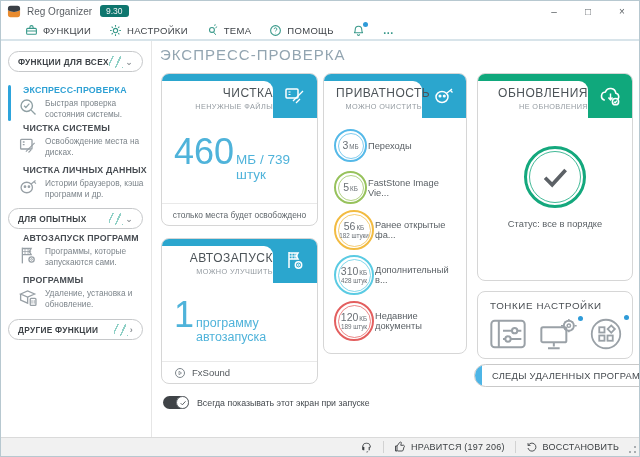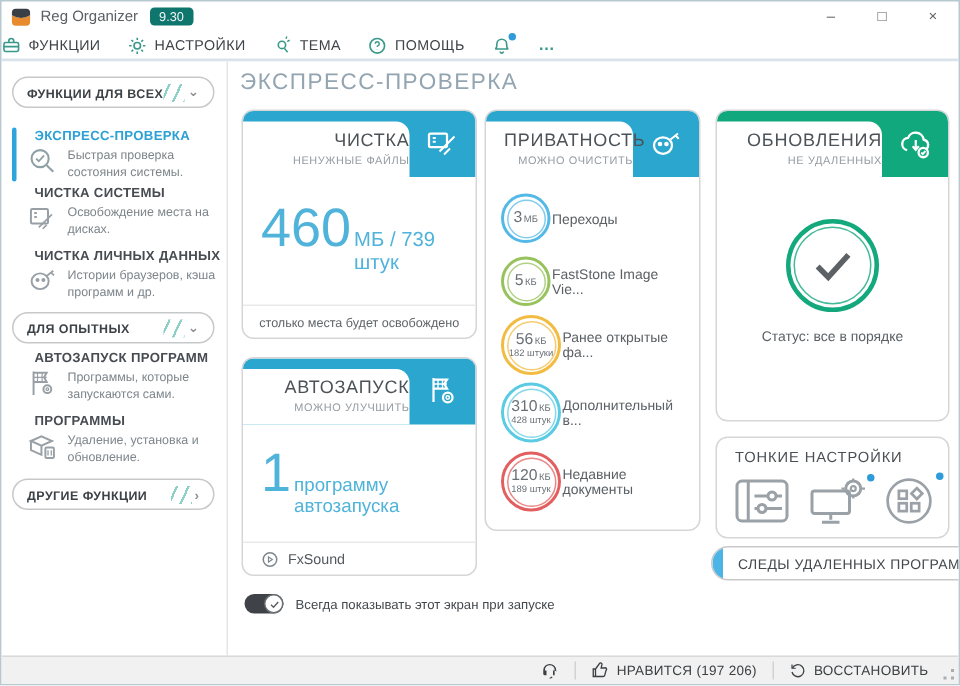--- a/index.html
+++ b/index.html
@@ -8,21 +8,21 @@
 
   
   .titlebar { position:absolute; top:0; left:0; right:0; height:20px; display:flex; align-items:center; padding-left:6px; }
   .appicon { width:14px; height:13px; margin-right:6px; }
   .apptitle { font-size:10px; color:#5a5f64; }
   .verbadge { margin-left:8px; background:#0f766e; color:#f2f4f5; font-size:8.5px; padding:1px 6px; border-radius:3px; }
   .wincontrols { margin-left:auto; display:flex; height:100%; }
   .winbtn { width:34px; height:100%; display:flex; align-items:center; justify-content:center; font-size:10px; color:#5f6468; cursor:default; }
 
   
-  .menubar { position:absolute; top:20px; left:0; right:0; height:18px; display:flex; align-items:center; padding-left:0; gap:18px; }
+  .menubar { position:absolute; top:20px; left:0; right:0; height:18px; display:flex; align-items:center; padding-left:24px; gap:18px; }
   .menuitem { display:flex; align-items:center; gap:5px; font-size:9.5px; color:#3f4449; letter-spacing:.3px; cursor:default; }
   .menuitem svg { display:block; }
   .belldot { position:relative; }
   .belldot .dot { position:absolute; top:-2px; right:-3px; width:5px; height:5px; border-radius:50%; background:#2f9bd8; }
   .menudots { font-size:11px; color:#39998a; letter-spacing:1px; font-weight:bold; }
   .menudivider { position:absolute; top:38px; left:0; right:0; height:2px; background:#d8e4ea; }
 
   
   .content { position:absolute; top:40px; left:0; right:0; height:398px; background:#fff; }
   .vdivider { position:absolute; left:150px; top:0; bottom:0; width:1px; background:#e6e6e6; }
@@ -52,21 +52,21 @@
                         border-top-right-radius:9px; padding:5px 0 0 12px;text-align:right; }
   .cardhead .ctitle { font-size:12px; color:#4c5358; letter-spacing:.5px; }
   .cardhead .csub { font-size:7.3px; color:#949ba1; letter-spacing:.4px; margin-top:2px; }
   .cardhead .badge { position:absolute; right:0; top:0; width:44px; height:44px; display:flex; align-items:center; justify-content:center; }
 
   .bigvalue { position:absolute; left:12px; display:flex; align-items:baseline; color:#4fb3da; }
   .bigvalue .num { font-size:36px; font-weight:300; line-height:1; }
   .bigvalue .unit { font-size:13.5px; margin-left:2px; }
   .cardfooter { position:absolute; left:0; right:0; bottom:0; border-top:1px solid #e9e9e9; display:flex; align-items:center; }
   .footnote { width:100%; text-align:center; font-size:8.4px; color:#5f666b; }
-  .fxrow { display:flex; align-items:flex-end; gap:6px; padding-left:12px; font-size:9.5px; color:#53585d; }
+  .fxrow { display:flex; align-items:center; gap:6px; padding-left:12px; font-size:9.5px; color:#53585d; }
 
   
   .prow { position:absolute; left:10px; right:6px; display:flex; align-items:center; }
   .pcircle { border-radius:50%; border:2.5px solid currentColor; position:relative; flex:none;
              display:flex; flex-direction:column; align-items:center; justify-content:center; }
   .pcircle::after { content:""; position:absolute; inset:1.5px; border-radius:50%; border:1px solid currentColor; opacity:.75; }
   .pcircle.sm { width:33px; height:33px; }
   .pcircle.lg { width:40px; height:40px; }
   .pval { color:#6a7076; line-height:1; display:flex; align-items:baseline; }
   .pval .sz { font-size:10.5px; }
@@ -376,21 +376,21 @@
           <div class="badge">
             <svg width="25" height="25" viewBox="0 0 24 24" fill="none" stroke="#fff" stroke-width="1.5">
               <path d="M6.5 15.5a4 4 0 0 1 .6-7.9 5.2 5.2 0 0 1 10 1.2 3.4 3.4 0 0 1 .4 6.6"></path>
               <path d="M12 9v6M10 13l2 2.2 2-2.2" stroke-width="1.4"></path>
               <circle cx="16.8" cy="17" r="3" fill="#10a87c"></circle>
                 <path d="M15.5 17l1 1 1.7-2" stroke-width="1.3"></path>
             </svg>
           </div>
           <div class="whitebox">
             <div class="ctitle">ОБНОВЛЕНИЯ</div>
-            <div class="csub">НЕ УДАЛЕННЫХ</div>
+            <div class="csub">НЕ ОБНОВЛЕНИЯ</div>
           </div>
         </div>
         <div class="okcircle">
           <svg width="34" height="34" viewBox="0 0 24 24" fill="none" stroke="#5c6166" stroke-width="2.6">
             <path d="M5 12.5l5 5L19.5 7"></path>
           </svg>
         </div>
         <div class="statustext">Статус: все в порядке</div>
       </div>
 

